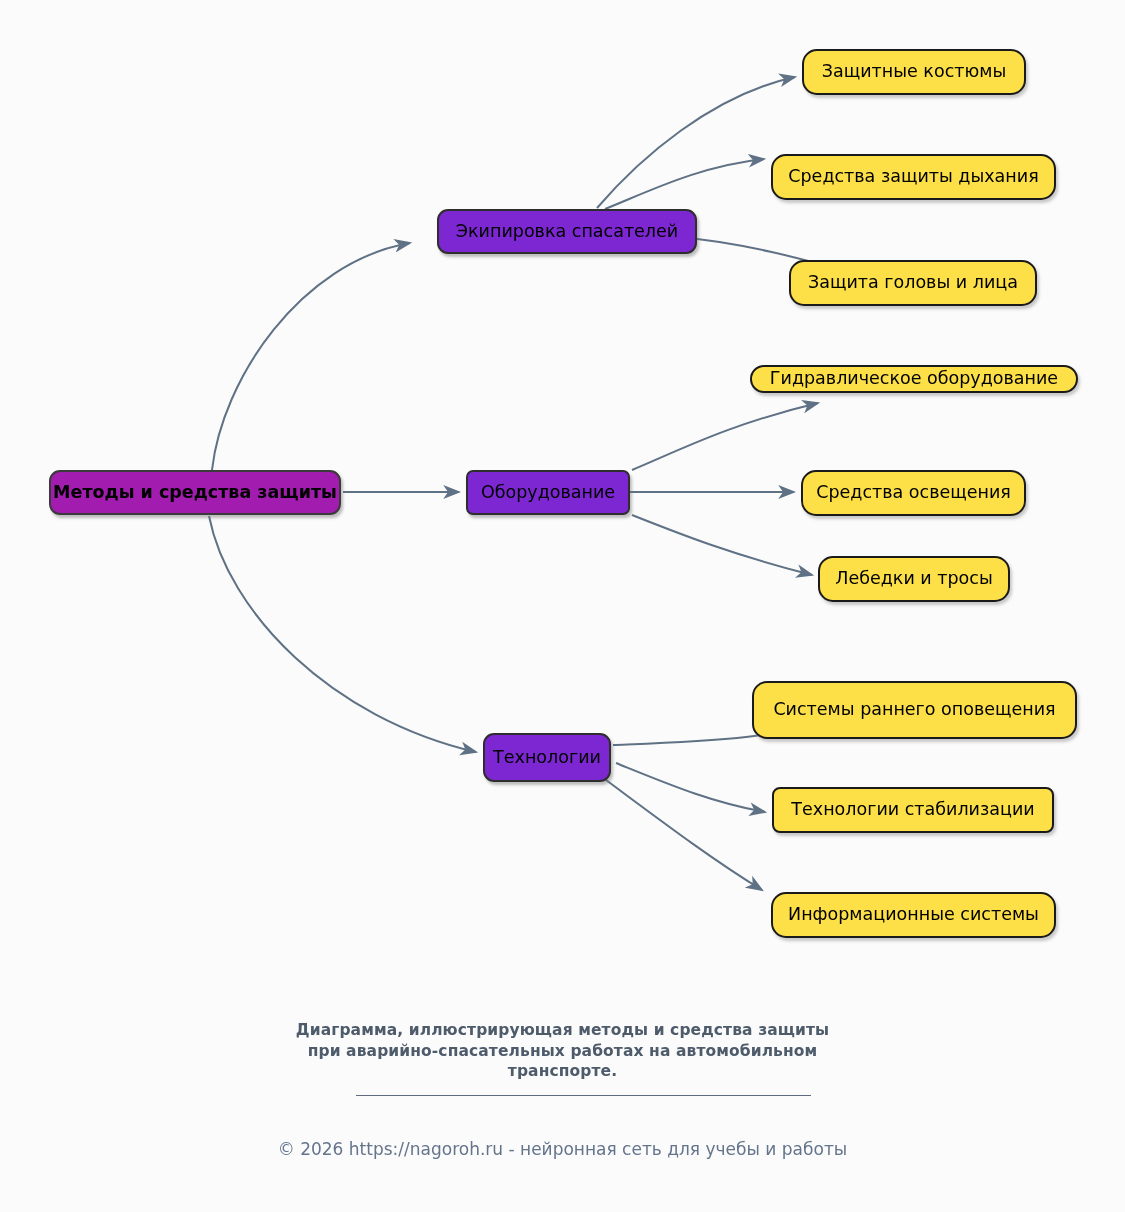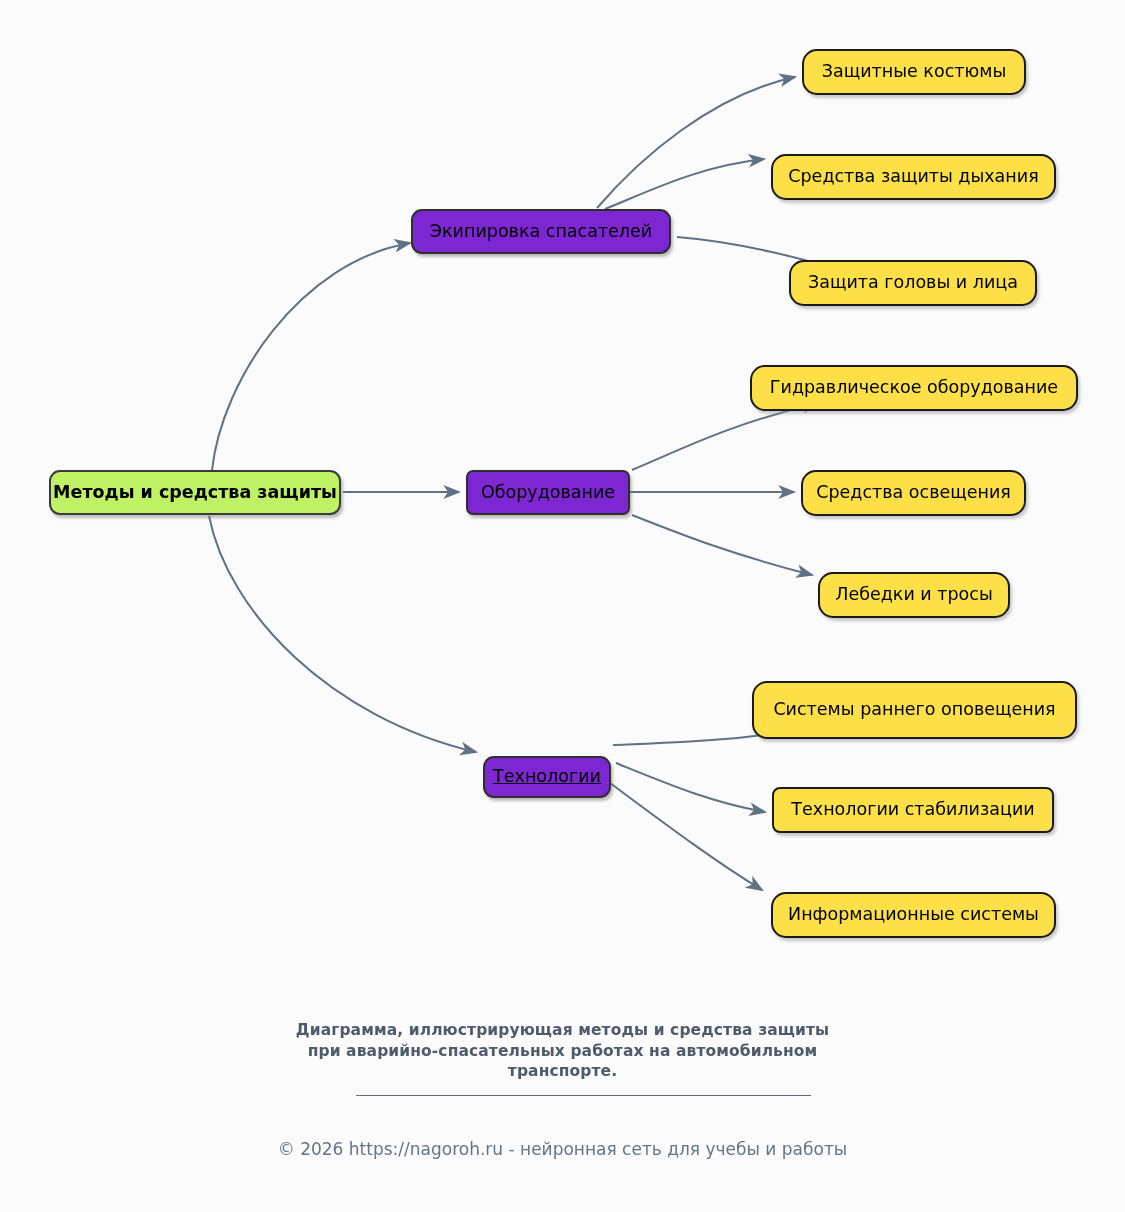--- a/index.html
+++ b/index.html
@@ -31,21 +31,21 @@
     position: absolute;
     box-sizing: border-box;
     display: flex;
     align-items: center;
     justify-content: center;
     white-space: nowrap;
     line-height: 1;
   }
 
   .node.root {
-    background: #bef264;
+    background: #a21caf;
     border: 2px solid #3a3a3a;
     border-radius: 11px;
     color: #000000;
     font-size: 17.5px;
     font-weight: bold;
     box-shadow: 2px 3px 3px rgba(110,110,110,0.45);
   }
 
   .node.branch {
     background: #7c27d1;
@@ -131,47 +131,47 @@
       <path d="M 613 745 C 690 742 790 740 868 710"></path>
       <path d="M 616 763 C 668 784 710 802 765 812"></path>
       <path d="M 606 780 C 660 820 710 858 762 890"></path>
     </g>
   </svg>
 
   <div class="node root" style="left:49px; top:470px; width:292px; height:45px;">
     <span>Методы и средства защиты</span>
   </div>
 
-  <div class="node branch" style="left:411px; top:209px; width:260px; height:45px;">
+  <div class="node branch" style="left:437px; top:209px; width:260px; height:45px;">
     <span>Экипировка спасателей</span>
   </div>
   <div class="node leaf" style="left:802px; top:49px; width:224px; height:46px;">
     <span>Защитные костюмы</span>
   </div>
   <div class="node leaf" style="left:771px; top:154px; width:285px; height:46px;">
     <span>Средства защиты дыхания</span>
   </div>
   <div class="node leaf" style="left:789px; top:260px; width:248px; height:46px;">
     <span>Защита головы и лица</span>
   </div>
 
   <div class="node branch" style="left:466px; top:470px; width:164px; height:45px;border-radius:7px;">
     <span>Оборудование</span>
   </div>
-  <div class="node leaf" style="left:750px; top:365px; width:328px; height:46px;">
+  <div class="node leaf" style="left:750px; top:365px; width:328px; height:28px;">
     <span>Гидравлическое оборудование</span>
   </div>
   <div class="node leaf" style="left:801px; top:470px; width:225px; height:46px;">
     <span>Средства освещения</span>
   </div>
-  <div class="node leaf" style="left:818px; top:572px; width:192px; height:46px;">
+  <div class="node leaf" style="left:818px; top:556px; width:192px; height:46px;">
     <span>Лебедки и тросы</span>
   </div>
 
-  <div class="node branch" style="left:483px; top:756px; width:128px; height:42px;text-decoration:underline;">
+  <div class="node branch" style="left:483px; top:733px; width:128px; height:49px;">
     <span>Технологии</span>
   </div>
   <div class="node leaf" style="left:752px; top:681px; width:325px; height:58px;">
     <span>Системы раннего оповещения</span>
   </div>
   <div class="node leaf" style="left:772px; top:787px; width:282px; height:46px;border-radius:8px;">
     <span>Технологии стабилизации</span>
   </div>
   <div class="node leaf" style="left:771px; top:892px; width:285px; height:46px;">
     <span>Информационные системы</span>

